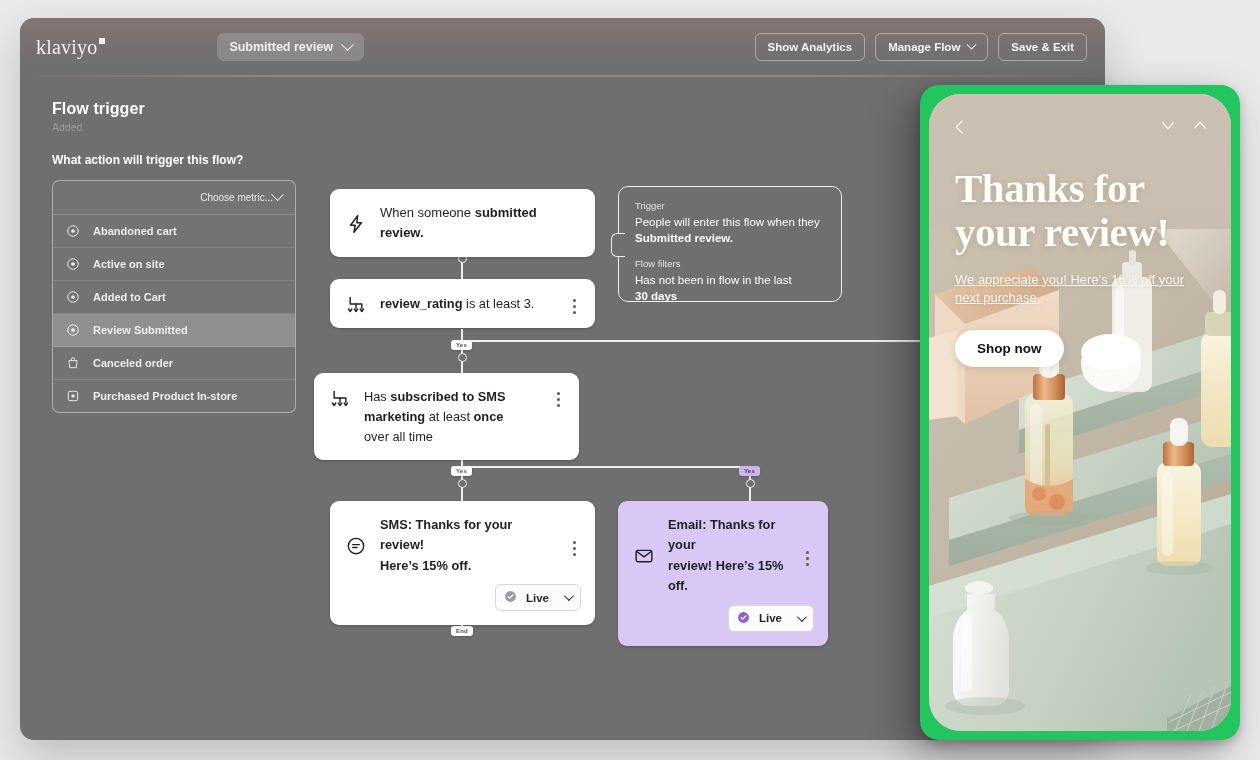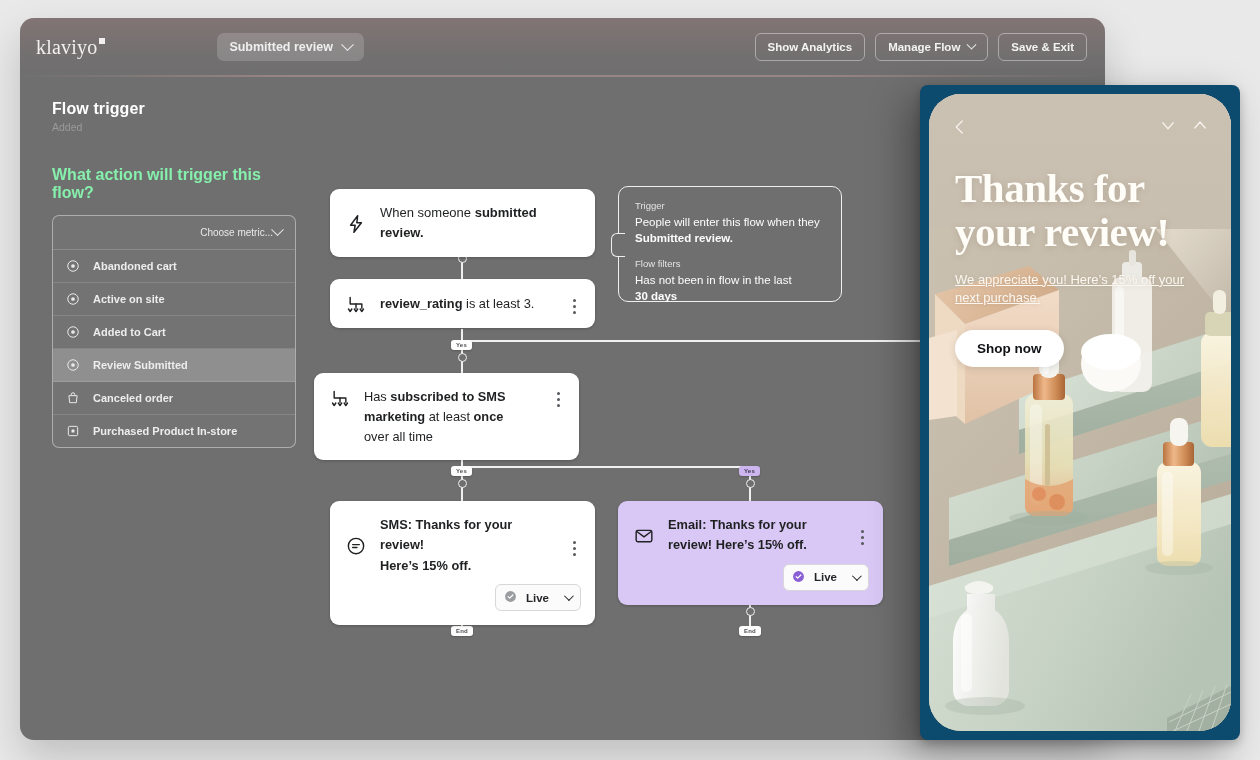--- a/index.html
+++ b/index.html
@@ -62,21 +62,21 @@
     color: #f3f3f3; font-size: 11.5px; font-weight:700;
     display:flex; align-items:center; gap:8px;
     background: transparent; white-space:nowrap;
   }
   .tb-btn .chev { width:7px; height:7px; border-width:1.6px; }
 
   
   .left-panel { position:absolute; left:32px; top:82px; width:244px; z-index:5; }
   .panel-title { color:#ffffff; font-size:16px; font-weight:600; letter-spacing:.1px; }
   .panel-sub { color:#9a9a9a; font-size:10.5px; margin-top:3px; }
-  .panel-q { color:#86efac; font-size:16px; font-weight:700; margin-top:33px; }
+  .panel-q { color:#ffffff; font-size:12px; font-weight:700; margin-top:20px; }
 
   .select-box {
     margin-top: 13px;
     border: 1px solid rgba(255,255,255,.42);
     border-radius: 7px;
     background: rgba(255,255,255,.03);
     overflow: hidden;
   }
   .select-head {
     display:flex; align-items:center; justify-content:flex-end;
@@ -108,21 +108,21 @@
   .node .n-text { color:#1f2022; font-size:12.8px; line-height:1.55; flex:1; }
   .node .n-text b { font-weight:700; }
   .kebab { flex:0 0 14px; width:14px; display:flex; flex-direction:column; align-items:center; gap:3px; padding-top:5px; }
   .kebab i { width:3px; height:3px; border-radius:50%; background:#55585c; display:block; }
 
   #node-trigger { left:310px; top:113px; width:265px; align-items:center; }
   #node-trigger .n-text { font-size:13px; }
   #node-cond1 { left:310px; top:203px; width:265px; align-items:center; }
   #node-cond2 { left:294px; top:297px; width:265px; }
   #node-sms  { left:310px; top:425px; width:265px; flex-direction:column; gap:0; padding:0; }
-  #node-email{ left:598px; top:425px; width:265px; flex-direction:column; gap:0; padding:0; background:#d9c8f5; }
+  #node-email{ left:598px; top:425px; width:210px; flex-direction:column; gap:0; padding:0; background:#d9c8f5; }
 
   .msg-head { display:flex; align-items:center; gap:14px; padding:14px 14px 0 16px; width:100%; }
   .msg-head .n-text { font-weight:700; font-size:12.8px; line-height:1.6; }
   .msg-foot { display:flex; justify-content:flex-end; padding: 8px 14px 14px 16px; width:100%; }
   .live-pill {
     display:flex; align-items:center; gap:9px;
     background:#fbfbfb; border:1px solid #d7d7d9; border-radius:6px;
     padding: 5px 9px 5px 8px; font-size:11.5px; color:#24262a; font-weight:600;
     min-width: 86px;
   }
@@ -155,21 +155,21 @@
   .callout .co-gap { height:12px; }
   .callout-beak {
     position:absolute; left:-8px; top:46px; width:14px; height:24px;
     border-left:1.5px solid #efefef; border-top:1.5px solid #efefef; border-bottom:1.5px solid #efefef;
     border-radius:6px 0 0 6px; background:#6f6f6f;
   }
 
   
   .phone {
     position:absolute; left:920px; top:85px; width:320px; height:655px;
-    background:#0c4a6e; border-radius:8px; padding:9px;
+    background:#22c55e; border-radius:19px; padding:9px;
     box-shadow: -12px 14px 38px rgba(0,0,0,.34), 0 4px 10px rgba(0,0,0,.2);
   }
   .phone-screen {
     width:100%; height:100%; border-radius:32px; overflow:hidden; position:relative;
     background:#cdc3b4;
   }
   .ps-top {
     position:absolute; left:0; top:0; right:0; height:135px; z-index:3;
     background: linear-gradient(180deg,#cbc1b2 0%, #c9bfb0 100%);
   }

